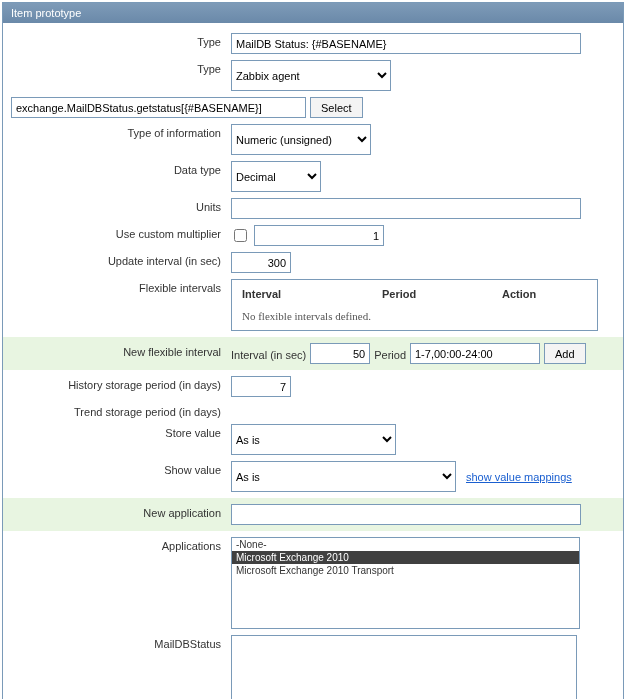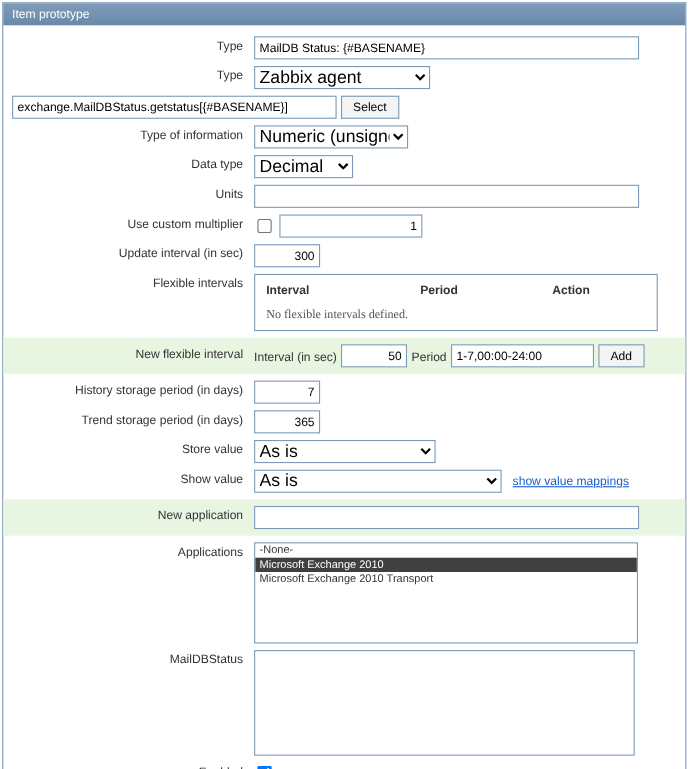--- a/index.html
+++ b/index.html
@@ -51,22 +51,22 @@
     height: 15px;
   }
   input[type=text].w-full { width: 340px; }
   input[type=text].w-key { width: 285px; }
   input[type=text].w-num  { width: 50px; text-align: right; }
   input[type=text].w-mult { width: 120px; text-align: right; }
   input[type=text].w-period { width: 120px; }
   select {
     border: 1px solid #7a9ab8;
     font-family: Verdana, Arial, sans-serif;
-    font-size: 16px;
-    height: 21px;
+    font-size: 11px;
+    height: 31px;
     background:#fff;
   }
   .btn {
     border: 1px solid #7a9ab8;
     background: #f4f4f4;
     font-family: Verdana, Arial, sans-serif;
     font-size: 11px;
     padding: 2px 10px;
     cursor: pointer;
     height: 21px;
@@ -212,23 +212,20 @@
 
     <div class="row" style="margin-top:6px;">
       <div class="label">History storage period (in days)</div>
       <div class="field">
         <input type="text" class="w-num" value="7" style="">
       </div>
     </div>
 
     <div class="row">
       <div class="label">Trend storage period (in days)</div>
-      <div class="field">
-        <input type="text" class="w-num" value="365" style="">
-      </div>
     </div>
 
     <div class="row">
       <div class="label">Store value</div>
       <div class="field">
         <select style="width:165px">
           <option>As is</option>
         </select>
       </div>
     </div>

